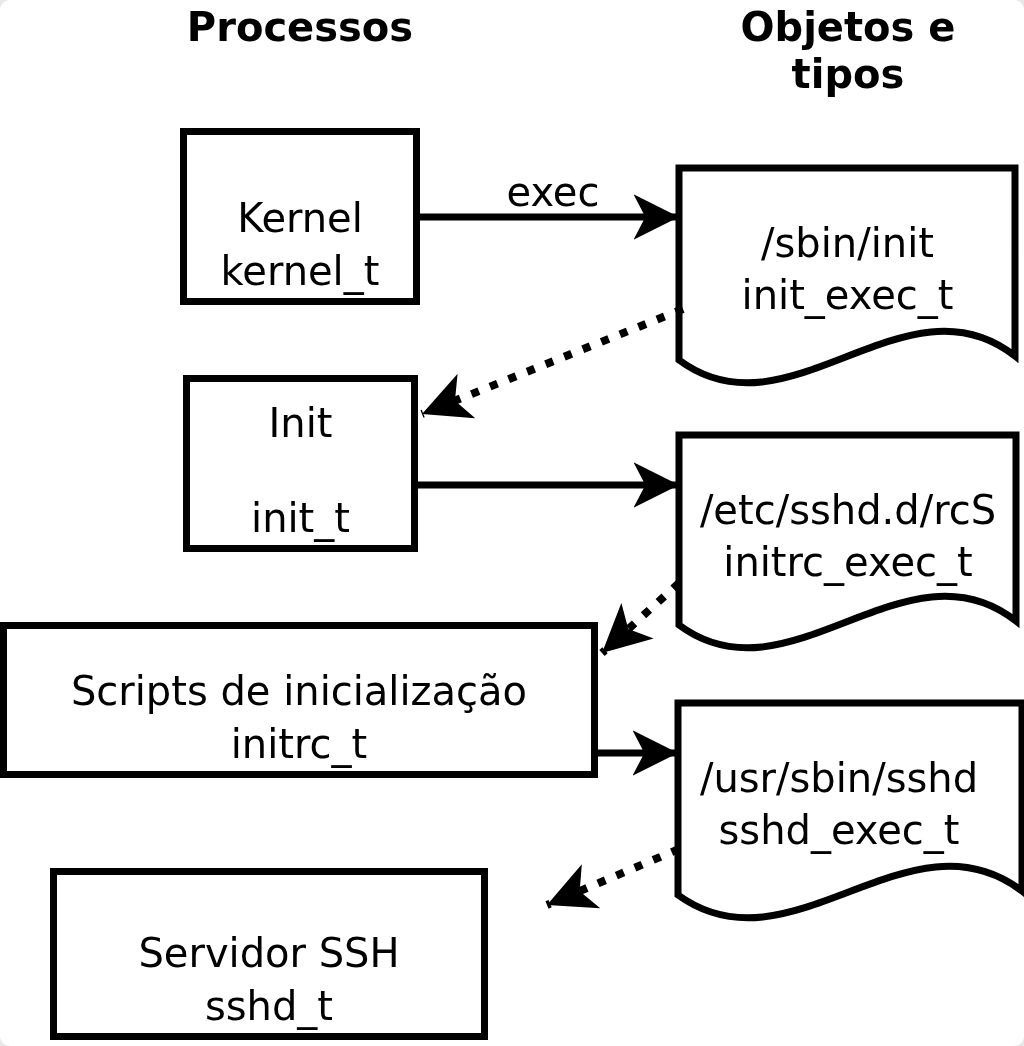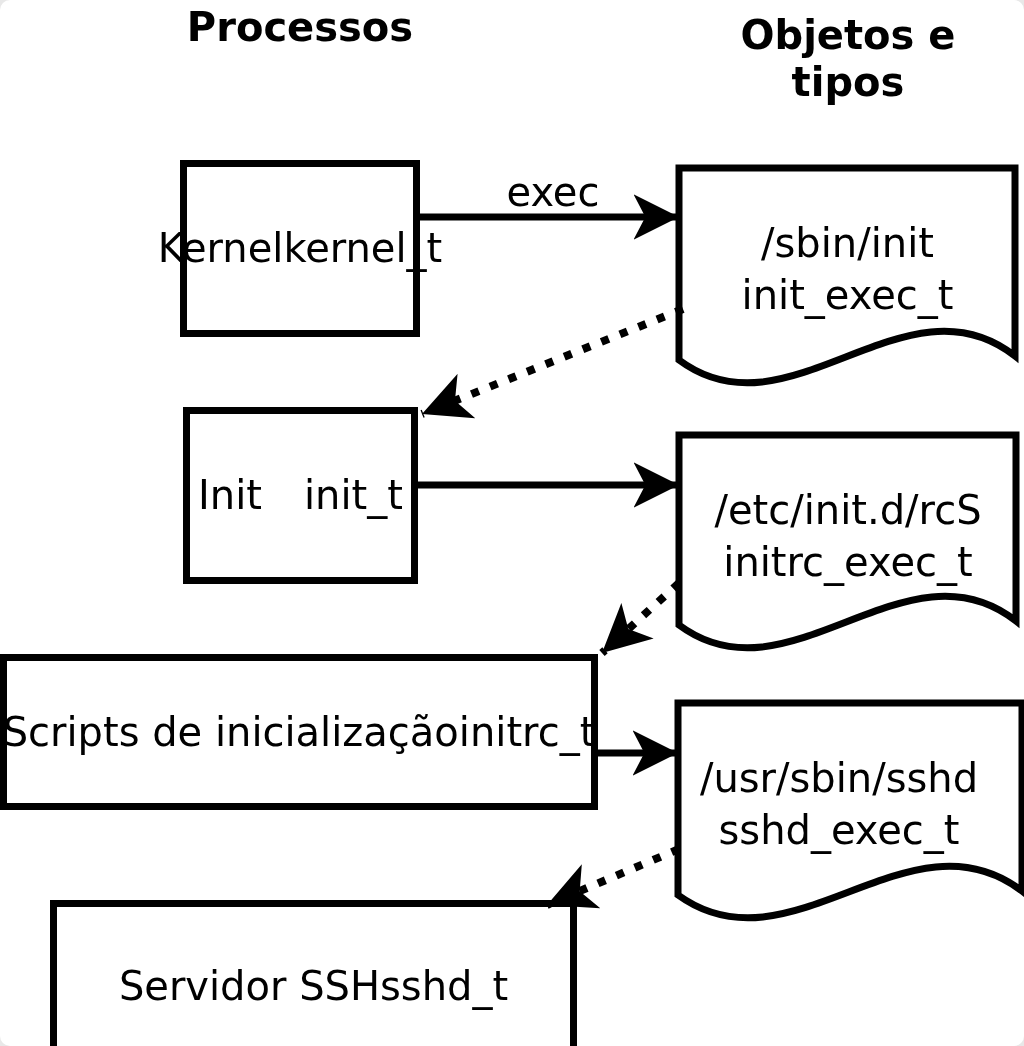--- a/index.html
+++ b/index.html
@@ -12,32 +12,32 @@
     font-family:"DejaVu Sans", sans-serif;
     color:var(--text);
     border-radius:10px;
   }
   .col-header{
     position:absolute; text-align:center;
     font-weight:bold; font-size:40px; line-height:47px;
     white-space:nowrap;
   }
   .hdr-left{left:100px; top:4px; width:400px;}
-  .hdr-right{left:688px; top:12px; width:320px;}
+  .hdr-right{left:688px; top:4px; width:320px;}
   .pbox{
     position:absolute; box-sizing:border-box;
     border:7px solid var(--stroke); background:#ffffff;
-    display:flex; flex-direction:row; align-items:center; justify-content:center;
+    display:flex; flex-direction:column; align-items:center; justify-content:flex-end;
     font-size:40px; line-height:53px; text-align:center;
-    z-index:1; white-space:nowrap;margin-top:32px;
+    z-index:1; white-space:nowrap;
   }
   .pbox-kernel{left:180px; top:128px; width:240px; height:177px;}
   .pbox-init  {left:183px; top:375px; width:235px; height:177px;gap:42px;}
   .pbox-initrc{left:0px;   top:622px; width:598px; height:156px;}
-  .pbox-sshd  {left:50px;  top:868px; width:527px; height:172px;}
+  .pbox-sshd  {left:50px;  top:868px; width:438px; height:172px;}
   .connector-layer{
     position:absolute; left:0; top:0; width:1024px; height:1046px;
     z-index:2; pointer-events:none;
   }
   .doc-label{
     position:absolute; text-align:center;
     font-size:40px; line-height:52px; z-index:3; white-space:nowrap;margin-top:16px;
   }
   .doc-label-1{left:679px; top:201px; width:337px;}
   .doc-label-2{left:679px; top:468px; width:338px;}
@@ -98,21 +98,21 @@
     <line x1="683" y1="309" x2="422" y2="414" stroke="#000000" stroke-width="8" stroke-dasharray="8 12" marker-end="url(#arrow-dot)"></line>
     <line x1="679" y1="583" x2="602" y2="653" stroke="#000000" stroke-width="8" stroke-dasharray="8 12" marker-end="url(#arrow-dot)"></line>
     <line x1="679" y1="849" x2="547" y2="905" stroke="#000000" stroke-width="8" stroke-dasharray="8 12" marker-end="url(#arrow-dot)"></line>
   </svg>
 
   <div class="doc-label doc-label-1">
     <div>/sbin/init</div>
     <div>init_exec_t</div>
   </div>
   <div class="doc-label doc-label-2">
-    <div>/etc/init.d/rcS</div>
+    <div>/etc/sshd.d/rcS</div>
     <div>initrc_exec_t</div>
   </div>
   <div class="doc-label doc-label-3">
     <div>/usr/sbin/sshd</div>
     <div>sshd_exec_t</div>
   </div>
 
   <div class="exec-label">exec</div>
 
 </div>

